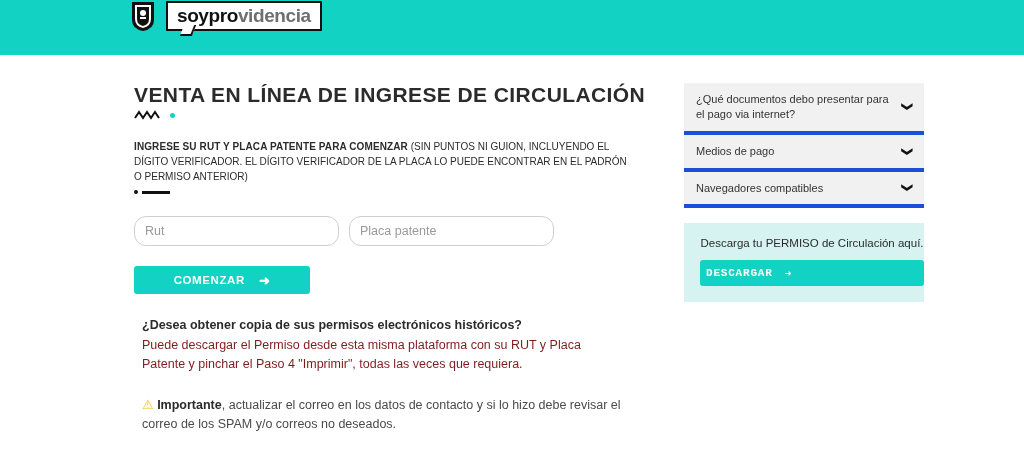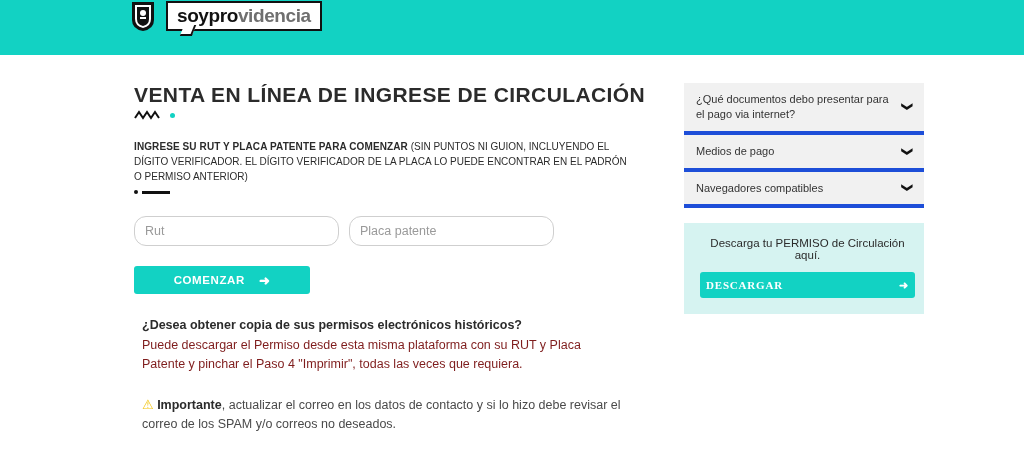--- a/index.html
+++ b/index.html
@@ -221,44 +221,44 @@
   }
   .chev {
     font-size: 11px;
     color: #111111;
     font-weight: bold;
     flex: 0 0 auto;
   }
 
   .download-box {
     background: #d6f3f1;
-    padding: 14px 9px 16px 16px;
+    padding: 14px 0 16px 16px;
     margin-top: 14px;
   }
   .download-text {
     font-size: 11.5px;
     color: #2b2b2b;
     margin: 0 0 11px 0;
     text-align: center;
   }
   .download-btn {
     width: 100%;
     height: 26px;
     background: #12d2c3;
     border: none;
     border-radius: 3px;
     color: #ffffff;
-    font-family: Liberation Serif, serif;
+    font-family: Liberation Mono, monospace;
     font-size: 11px;
     font-weight: bold;
     letter-spacing: 0.8px;
     cursor: pointer;
     display: flex;
     align-items: center;
-    justify-content: space-between;
+    justify-content: flex-start;
     gap: 12px;
   }
 </style>
 </head>
 <body>
 
 <div class="header">
   <div class="brand">
     <span class="crest">
       <svg width="26" height="32" viewBox="0 0 26 32">

